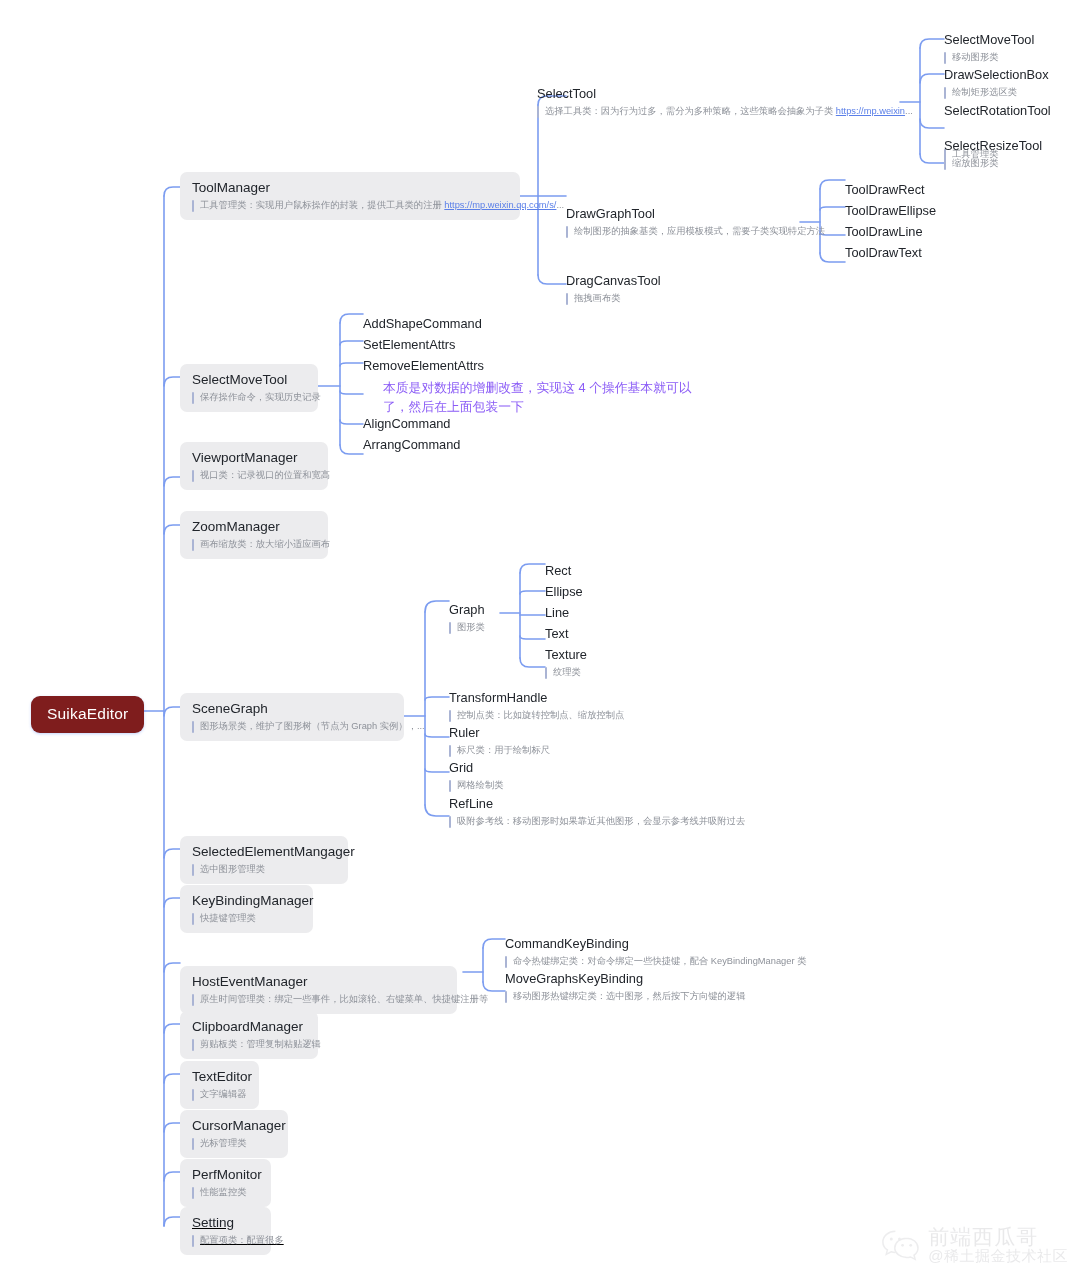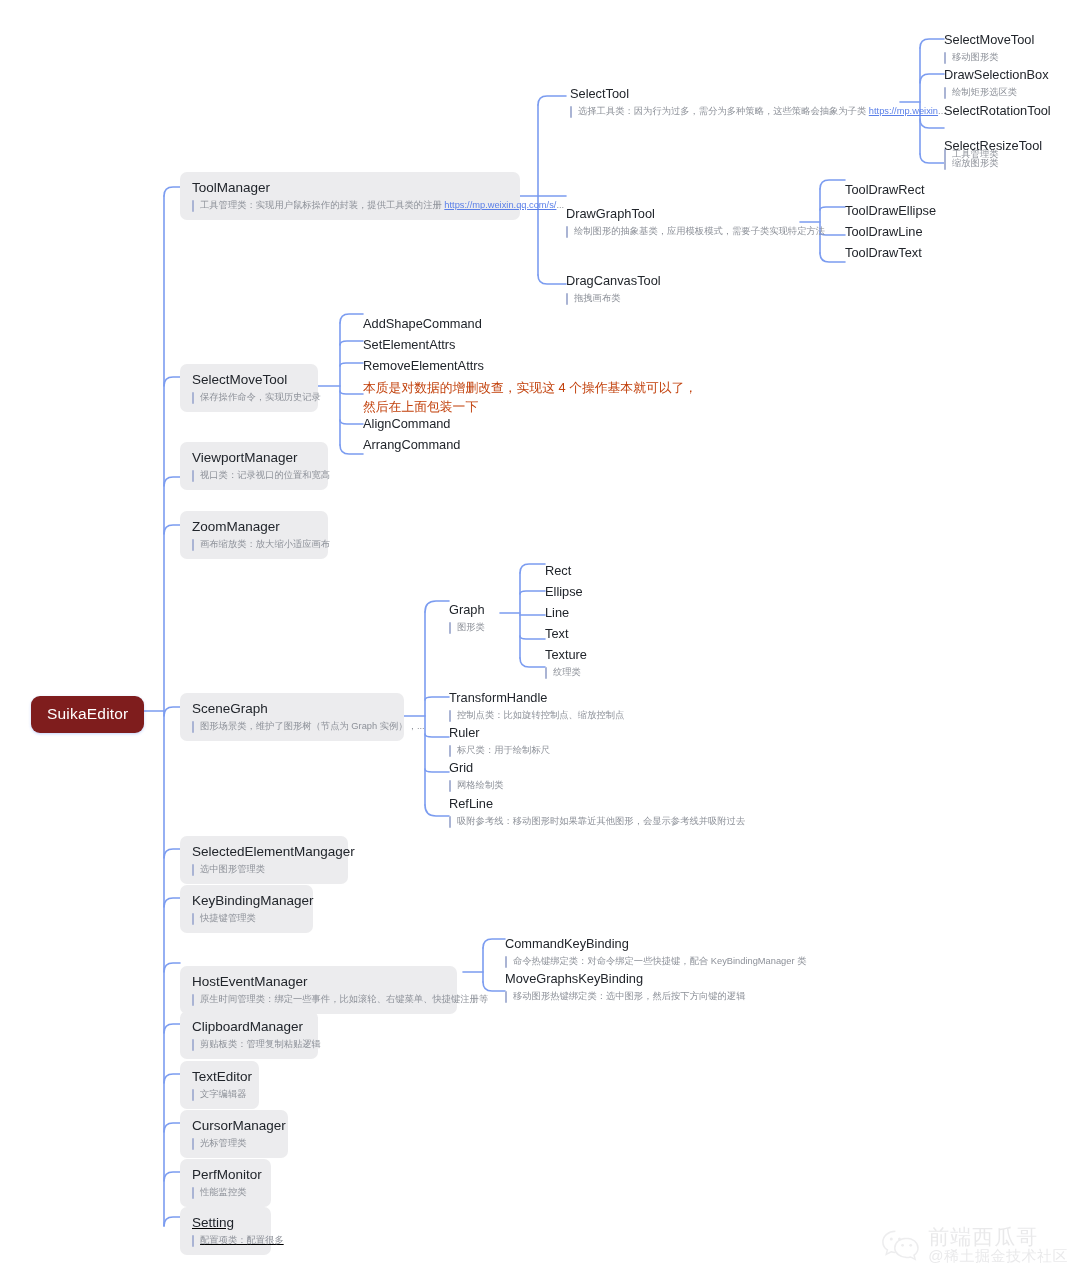--- a/index.html
+++ b/index.html
@@ -81,21 +81,22 @@
   }
   .desc .dtext a {
     color: #5a7fe8;
     text-decoration: underline;
   }
   
   .note .title {
     white-space: normal;
     font-size: 12.8px;
     line-height: 19px;
-    color: #c2410c;
+    color: #8b5cf6;
+    margin-left: 20px;
   }
   
   .watermark {
     position: absolute;
     right: 12px;
     bottom: 14px;
     display: flex;
     align-items: center;
     gap: 7px;
     opacity: .30;
@@ -203,21 +204,21 @@
   </div>
 
   <div class="node boxed" style="left:180px; top:172px; width:340px;">
     <div class="title">ToolManager</div>
     <div class="desc">
       <span class="bar"></span>
       <span class="dtext"><span>工具管理类：实现用户鼠标操作的封装，提供工具类的注册 </span><a href="#">https://mp.weixin.qq.com/s/</a><span>...</span></span>
     </div>
   </div>
 
-  <div class="node plain" style="left:570px; top:85px;">
+  <div class="node plain" style="left:537px; top:85px;">
     <div class="title">SelectTool</div>
     <div class="desc">
       <span class="bar"></span>
       <span class="dtext"><span>选择工具类：因为行为过多，需分为多种策略，这些策略会抽象为子类 </span><a href="#">https://mp.weixin</a><span>...</span></span>
     </div>
   </div>
 
   <div class="node plain" style="left:944px; top:31px;">
     <div class="title">SelectMoveTool</div>
     <div class="desc">

